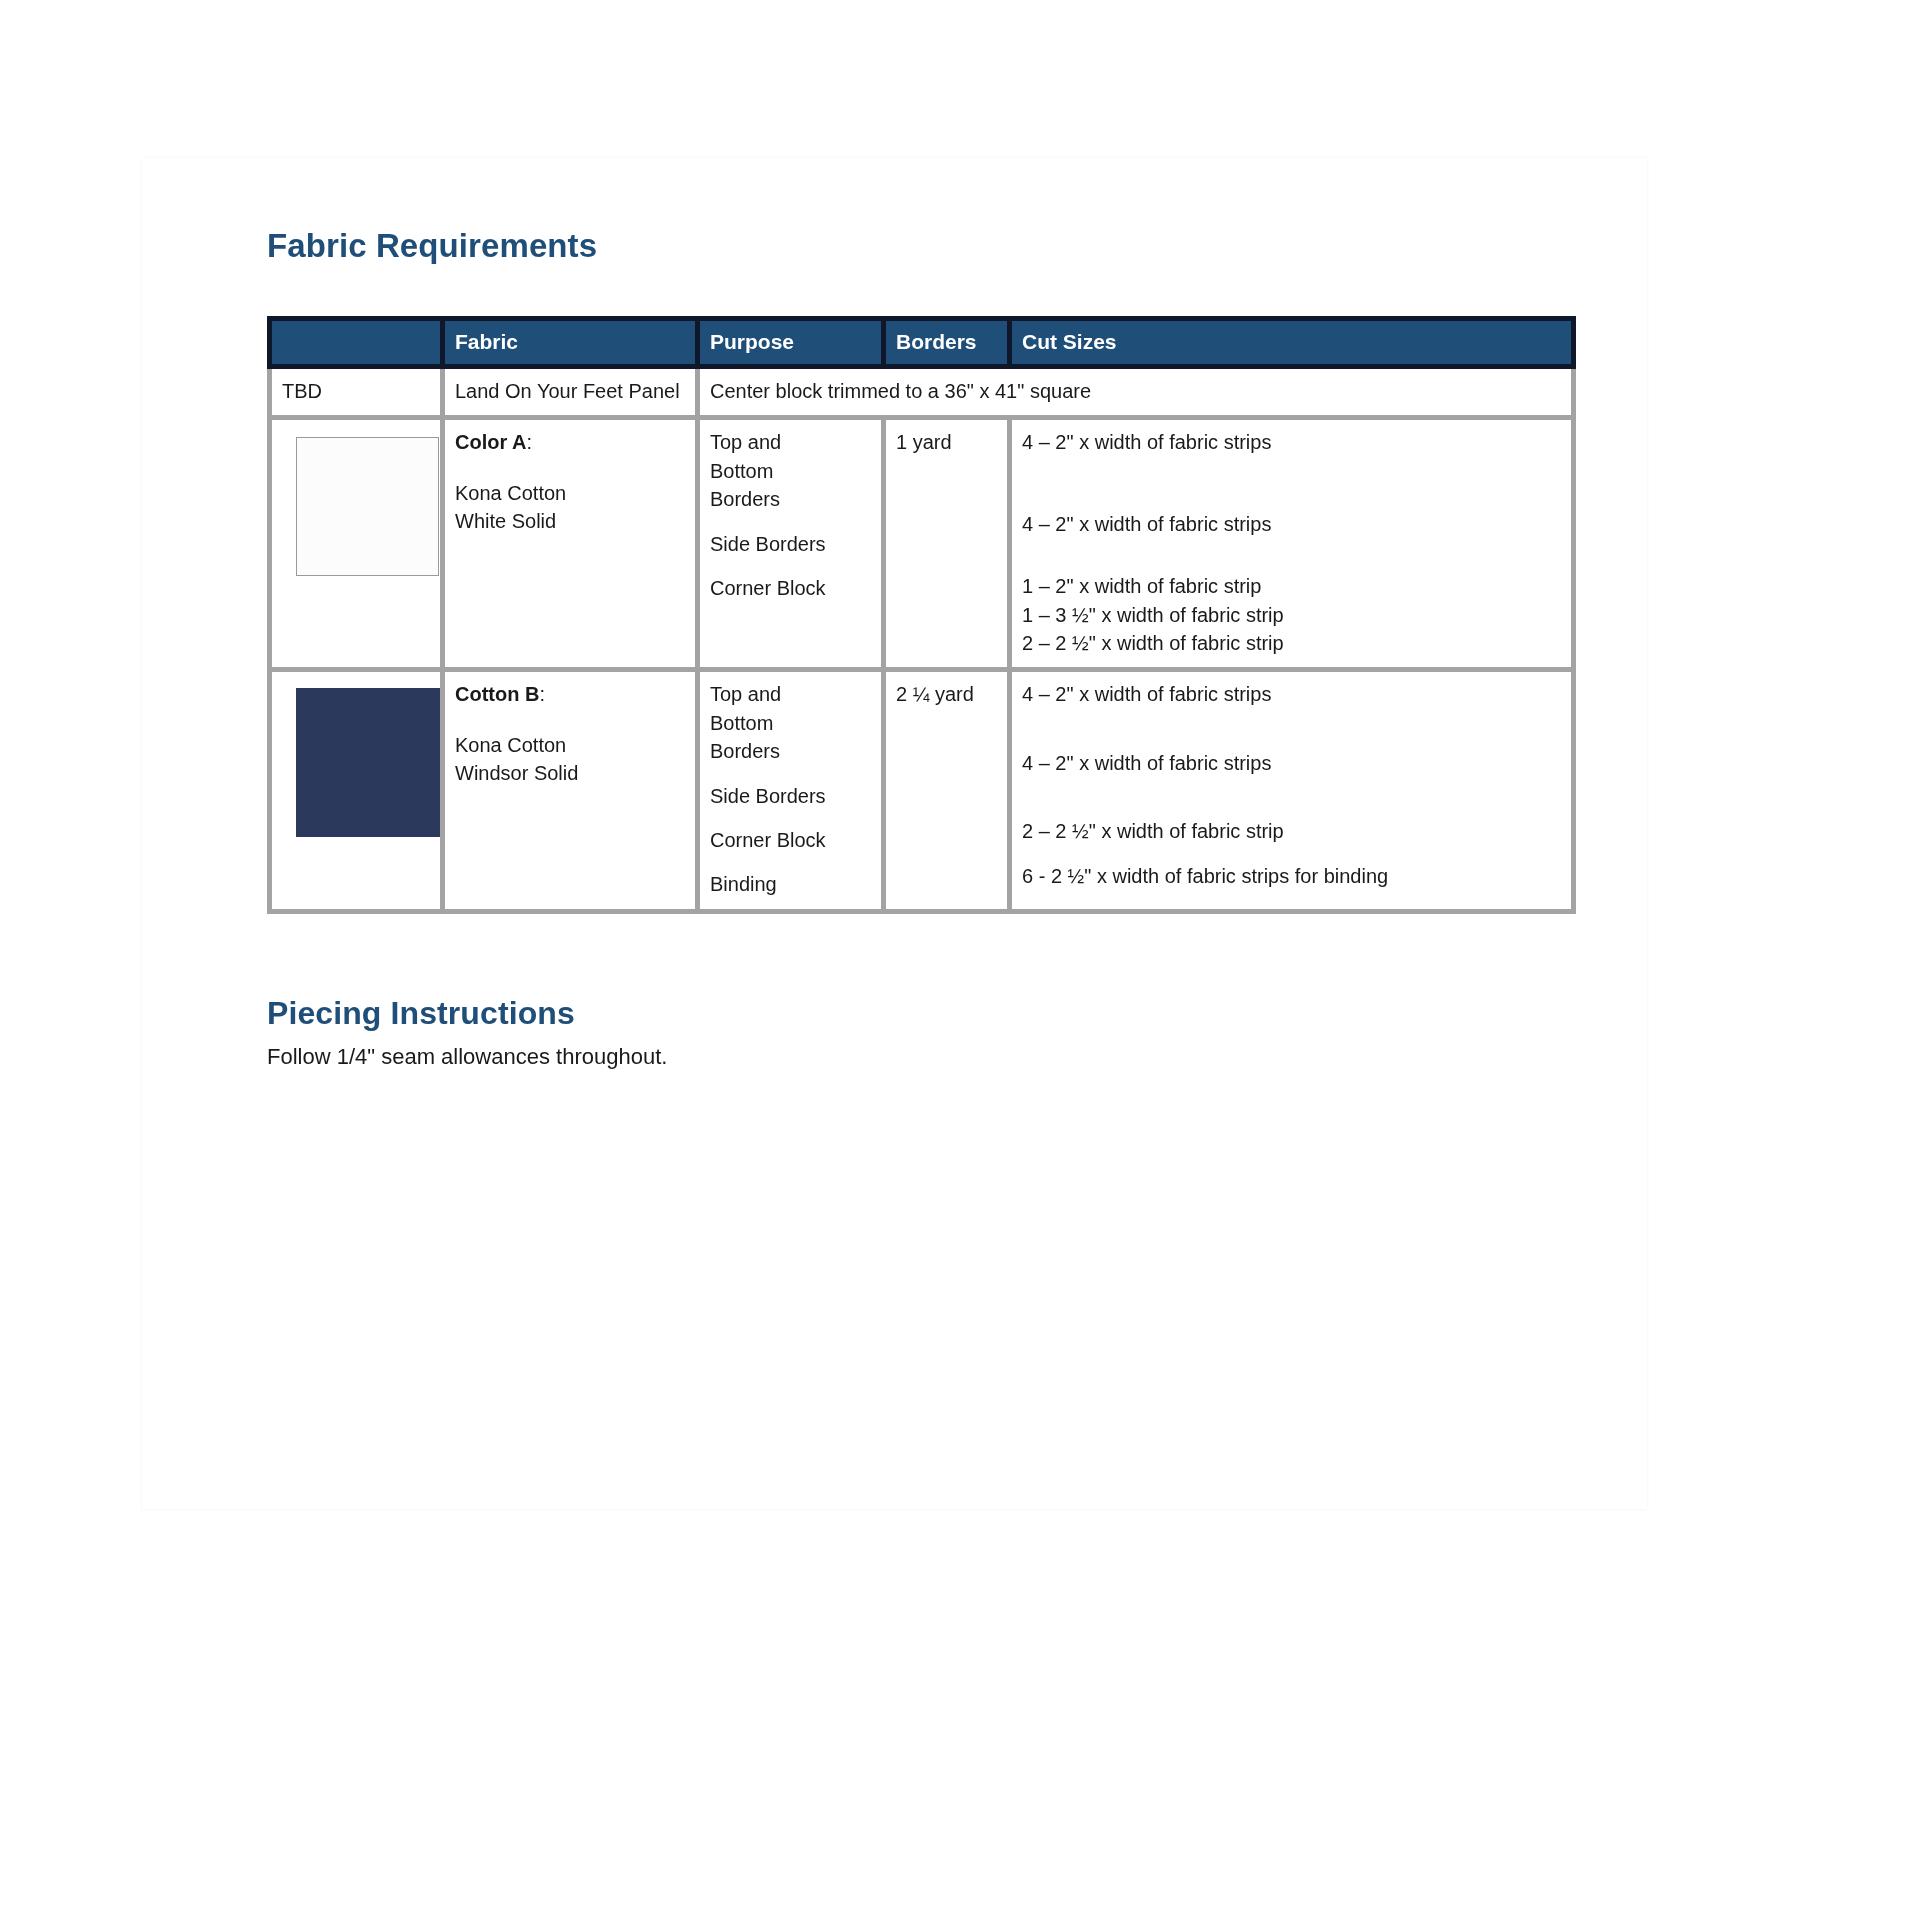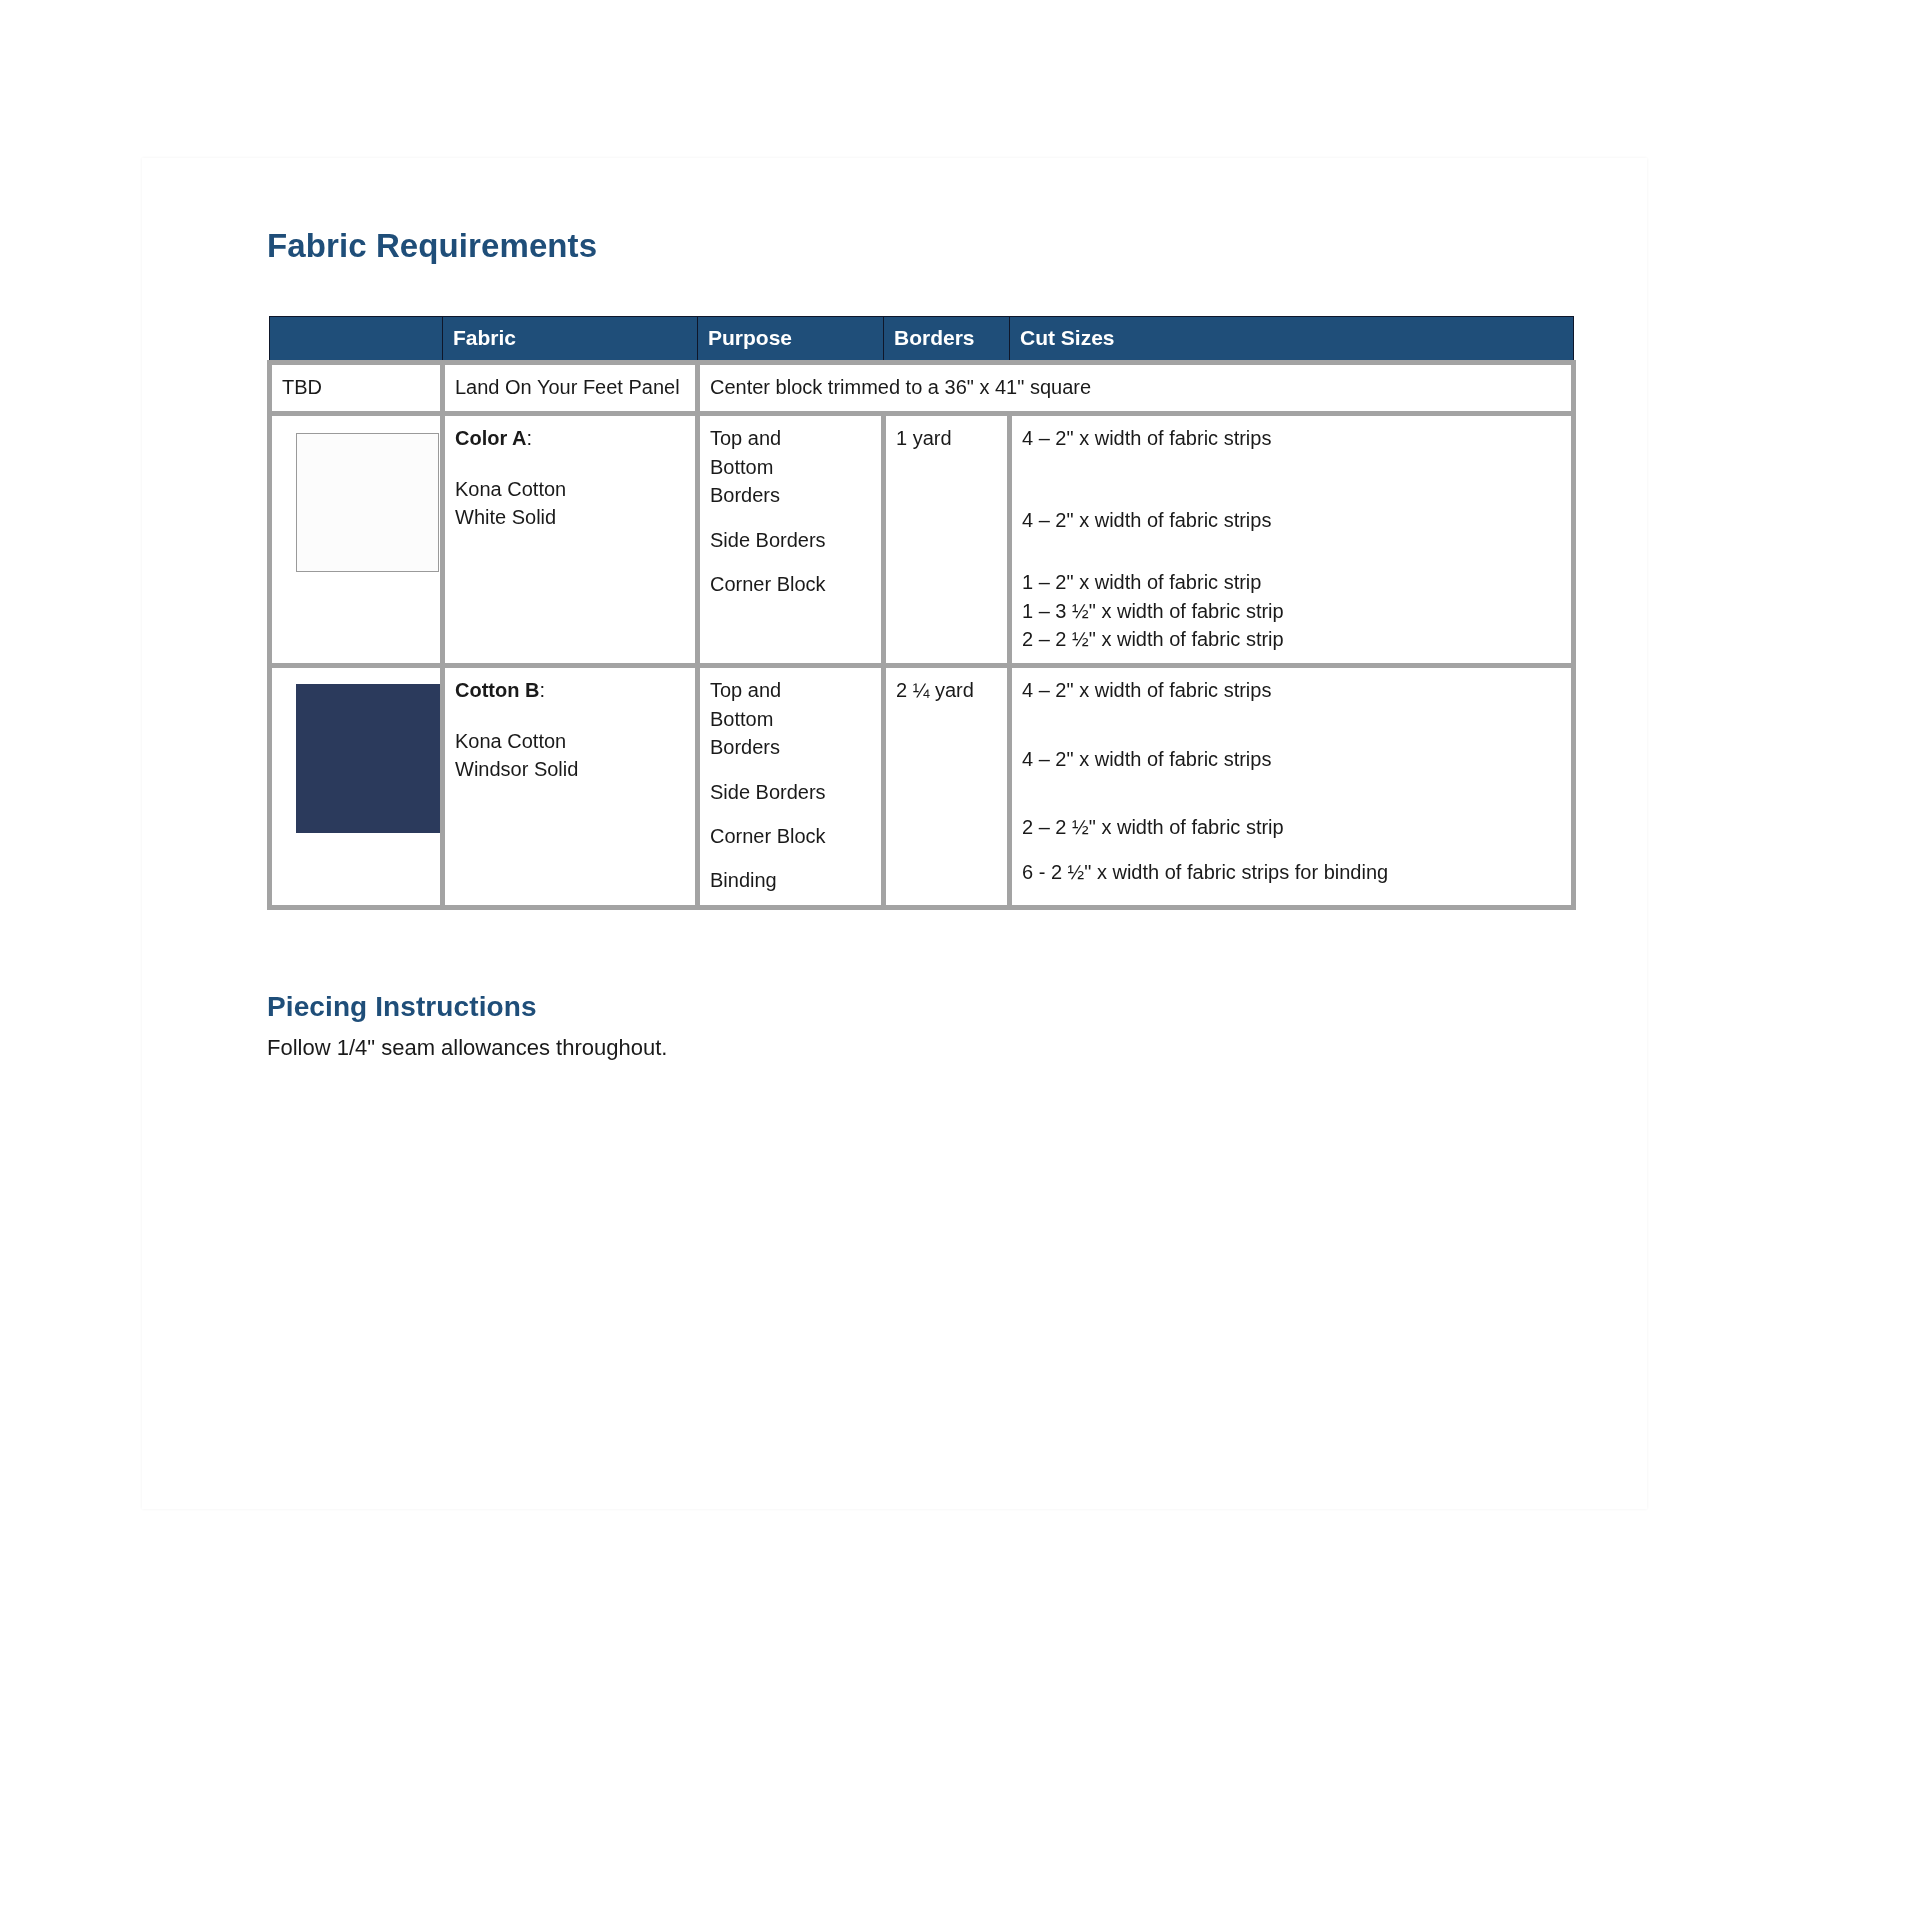--- a/index.html
+++ b/index.html
@@ -47,21 +47,21 @@
     font-size: 20px;
     color: #1a1a1a;
   }
   table.fabric-table th {
     background: #1F4E79;
     color: #ffffff;
     font-weight: bold;
     text-align: left;
     font-size: 21px;
     padding: 9px 10px 10px 10px;
-    border: 1px solid #0f172a;
+    border: 5px solid #0f172a;
     vertical-align: middle;
   }
   table.fabric-table td {
     border: 5px solid #a3a3a3;
     padding: 8px 10px 10px 10px;
     vertical-align: top;
     line-height: 1.42;
   }
   .col-swatch { width: 173px; }
   .col-fabric { width: 255px; }
@@ -87,21 +87,21 @@
   .gap-line { display: block; height: 22px; }
   .gap-small { display: block; height: 16px; }
   .gap-med { display: block; height: 34px; }
   .gap-lg { display: block; height: 40px; }
   .gap-xl { display: block; height: 53px; }
   .cell-line { display: block; }
   .tbd-cell { vertical-align: top; }
 
   h2.section-title2 {
     font-family: "Liberation Sans", sans-serif;
-    font-size: 28px;
+    font-size: 32px;
     font-weight: bold;
     color: #1F4E79;
     margin: 0;
     letter-spacing: 0.1px;
   }
   .body-text {
     font-size: 22px;
     color: #1a1a1a;
     margin-top: 10px;
     line-height: 1.4;

